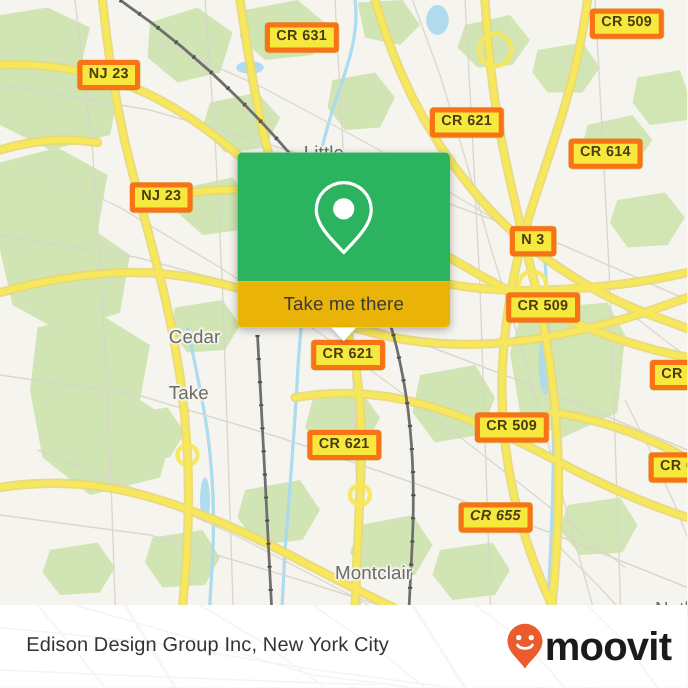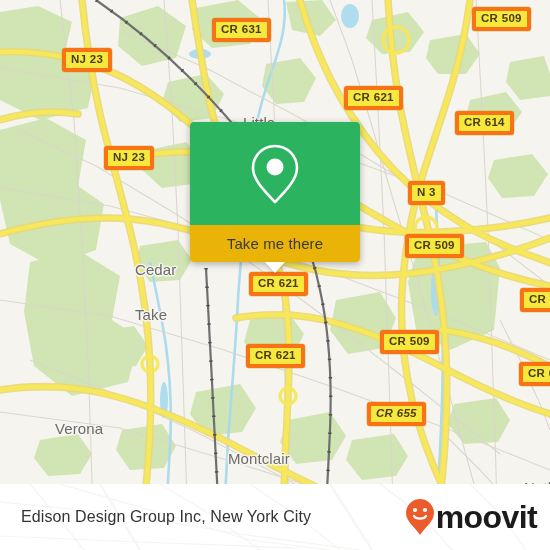--- a/index.html
+++ b/index.html
@@ -312,24 +312,21 @@
     </svg>
 
     <div class="place-label" style="left:243px; top:85px;">
       <div>Little</div>
       <div>Falls</div>
     </div>
     <div class="place-label" style="left:119px; top:232px;margin-left:16px;">
       <div>Cedar</div>
       <div>Take</div>
     </div>
-    <div class="place-label" style="left:55px; top:391px;">
-      <div>Verona</div>
-    </div>
-    <div class="place-label" style="left:228px; top:421px;">
+    <div class="place-label" style="left:228px; top:421px;padding-left:40px;">
       <div>Montclair</div>
     </div>
     <div class="place-label" style="left:524px; top:450px;">
       <div>Nutle</div>
     </div>
 
     <div class="shield" style="left:172px; top:18px;margin-left:40px;"><span>CR 631</span></div>
     <div class="shield" style="left:472px; top:7px;"><span>CR 509</span></div>
     <div class="shield" style="left:62px; top:48px;"><span>NJ 23</span></div>
     <div class="shield" style="left:455px; top:73px;margin-top:38px;"><span>CR 614</span></div>

